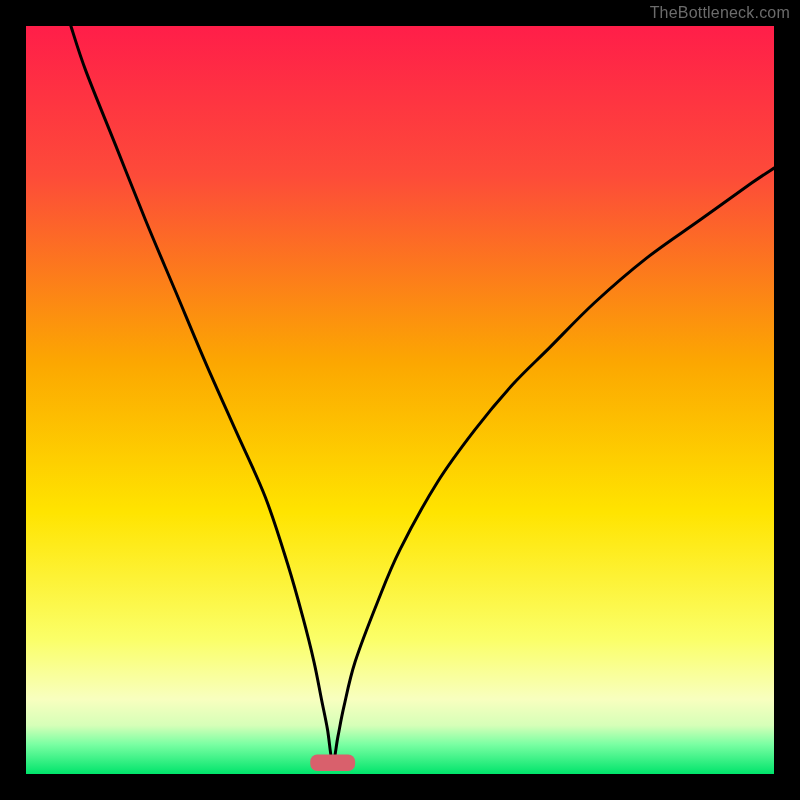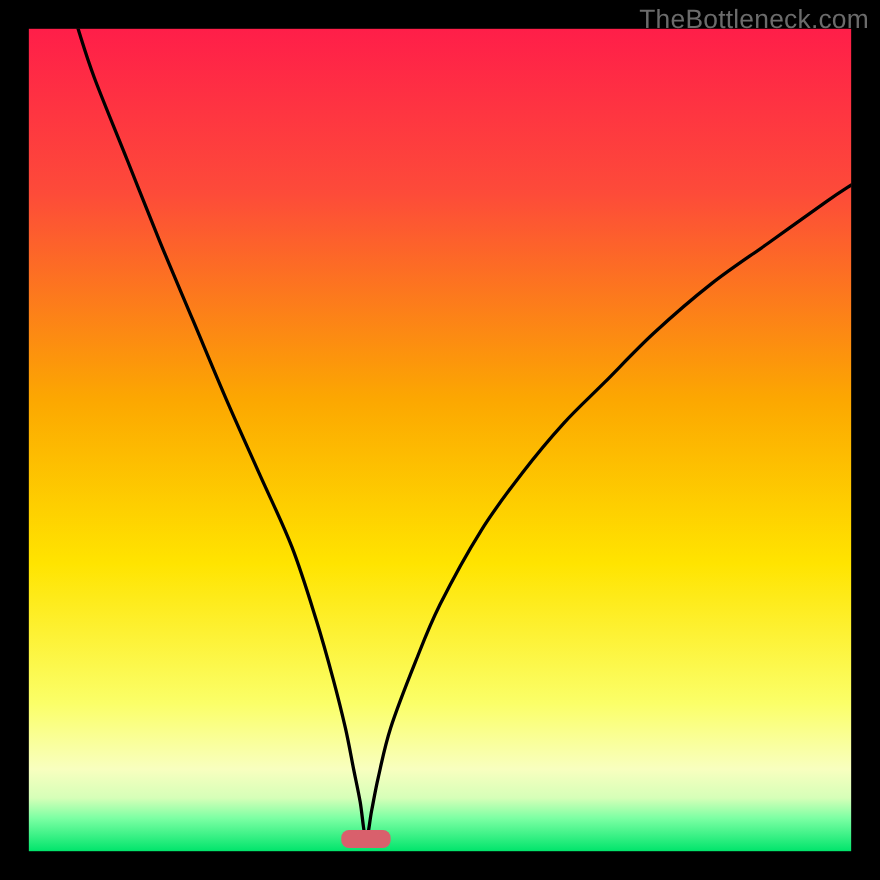--- a/index.html
+++ b/index.html
@@ -24,21 +24,21 @@
     left: 0;
     top: 0;
     width: 748px;
     height: 748px;
   }
   .watermark {
     position: absolute;
     top: 4px;
     right: 10px;
     color: #6b6b6b;
-    font-size: 24px;
+    font-size: 16px;
     letter-spacing: 0.2px;
     z-index: 10;
     user-select: none;
   }
   svg { display: block; }
 </style>
 </head>
 <body>
 
 <div class="watermark">TheBottleneck.com</div>

